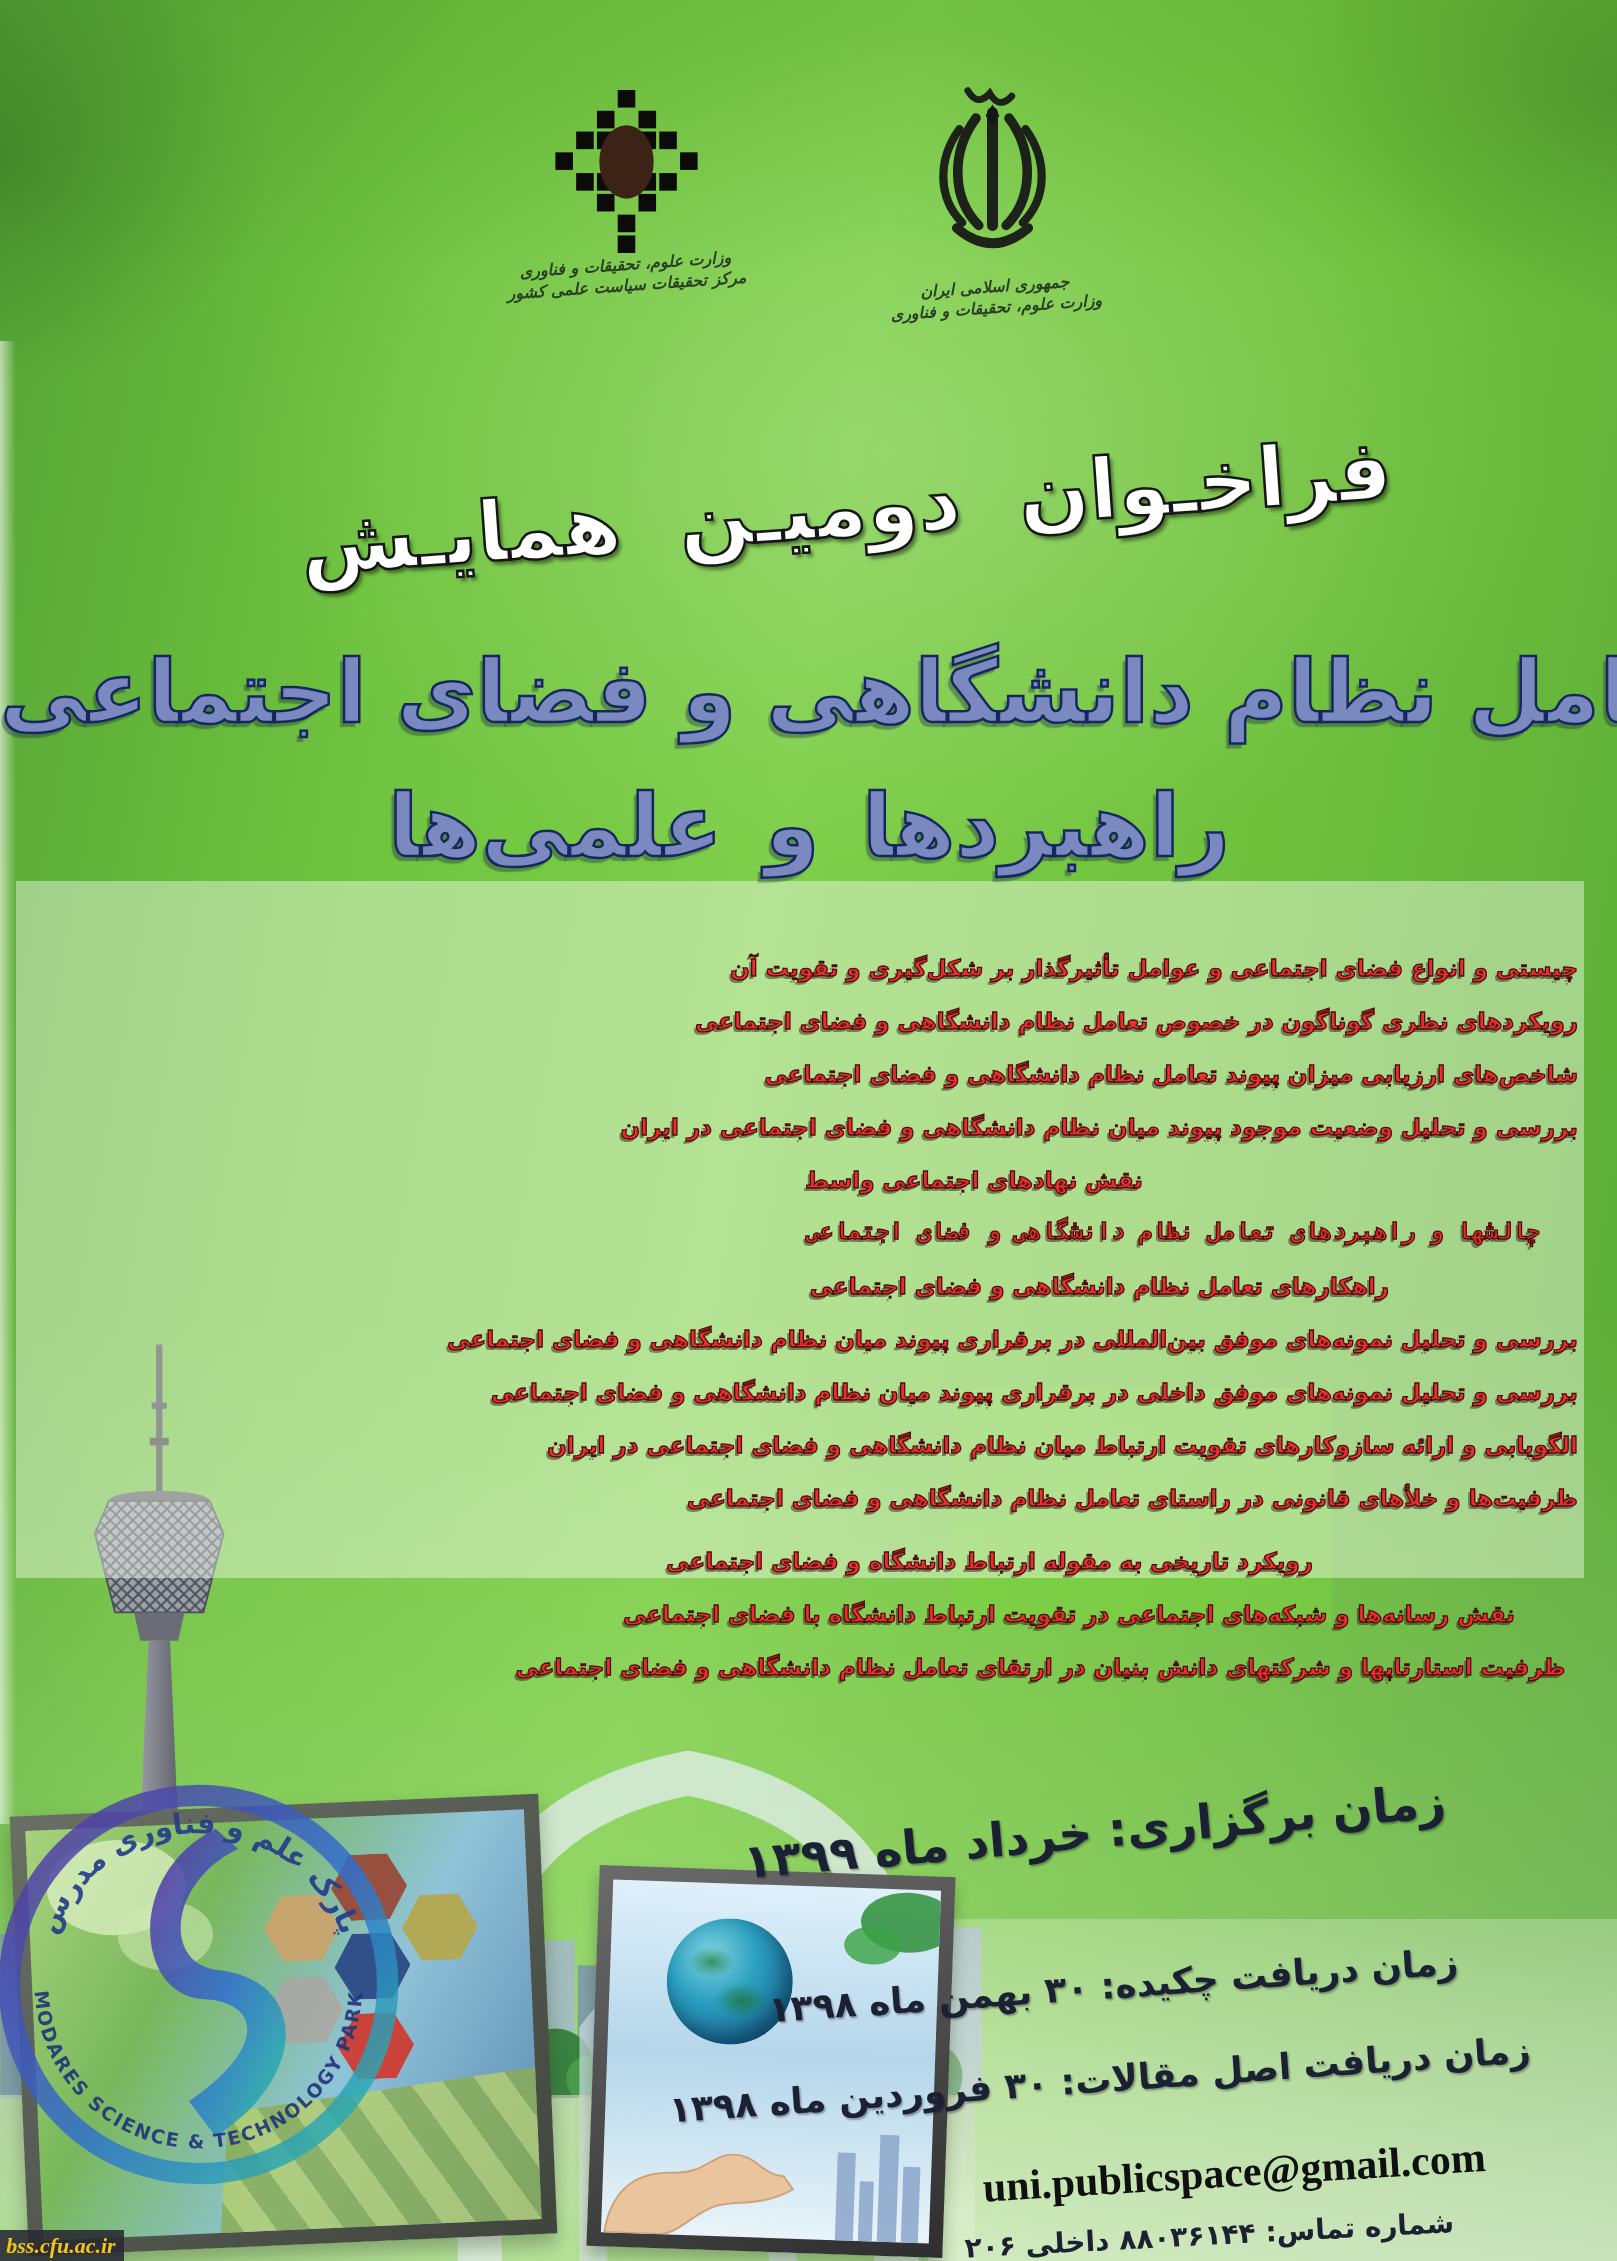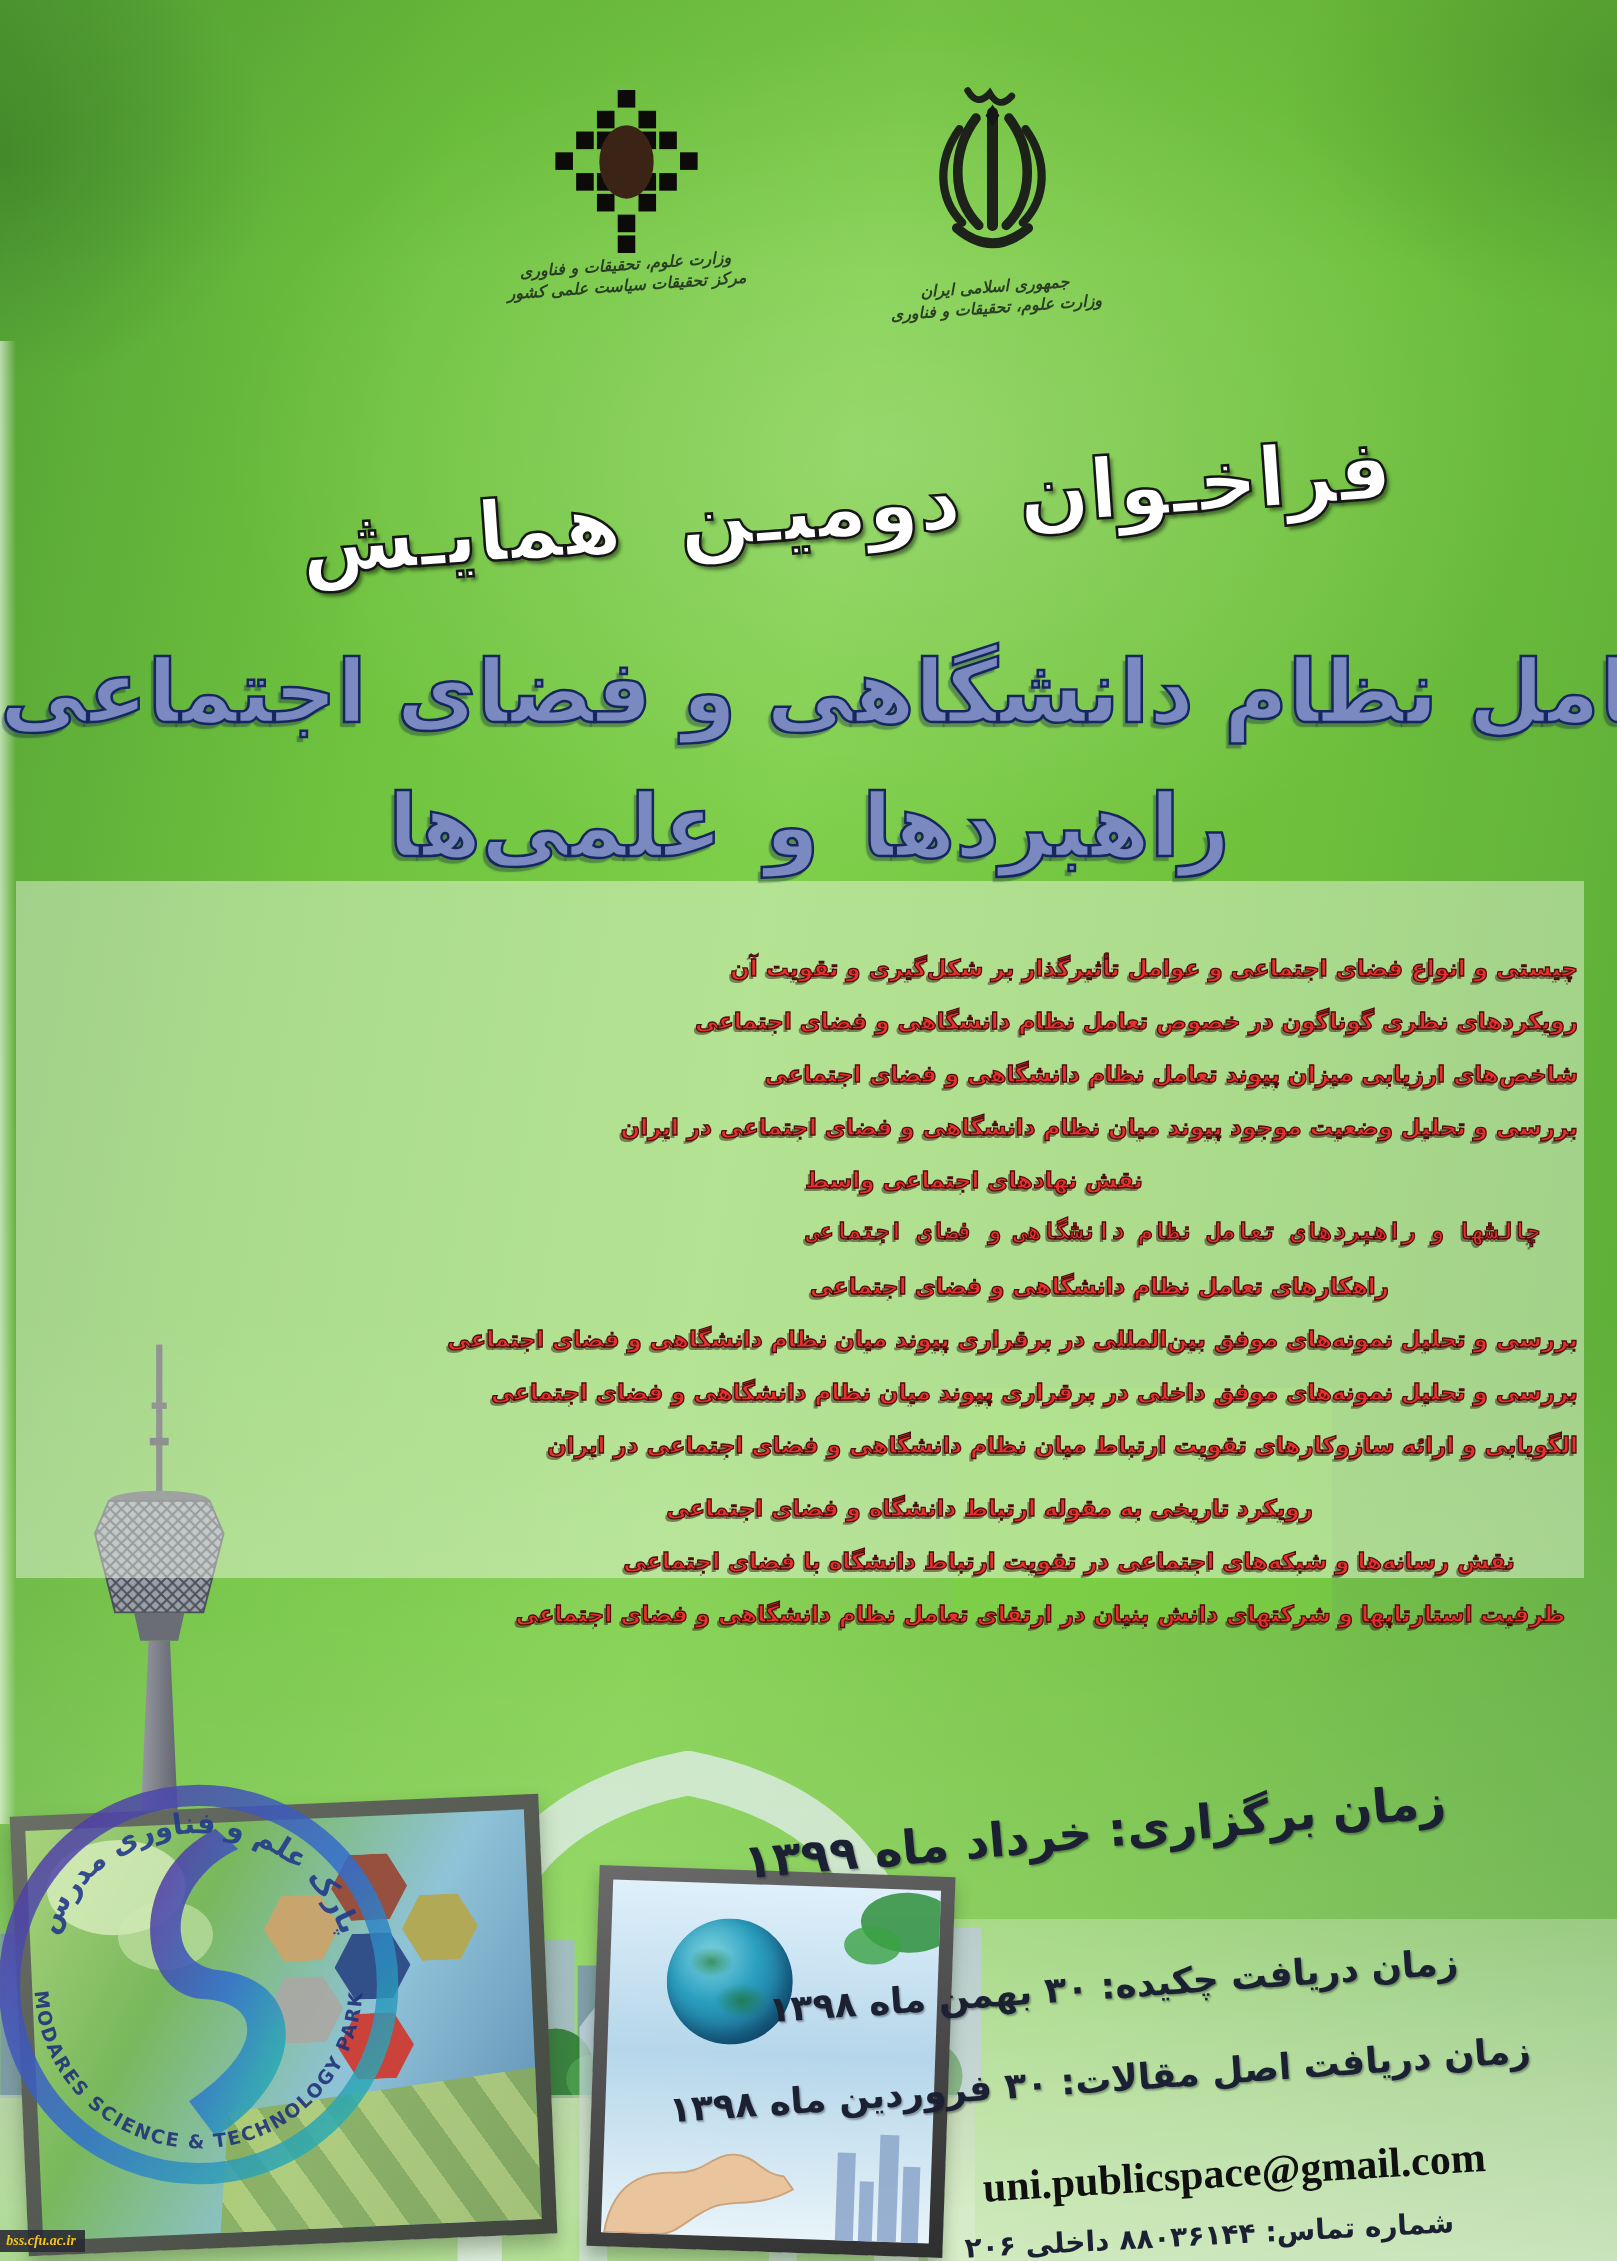--- a/index.html
+++ b/index.html
@@ -100,21 +100,21 @@
     text-shadow:1.3px 1.9px 1.9px rgba(10,15,30,.35);}
   .sev{right:172px;top:1773px;font-size:47px;transform:rotate(-5deg);transform-origin:right center;}
   .sab{right:160px;top:1941px;font-size:36px;transform:rotate(-4deg);transform-origin:right center;}
   .spa{right:87px;top:2029px;font-size:36px;transform:rotate(-4deg);transform-origin:right center;}
   .email{right:133px;top:2133px;z-index:6;font-family:"Liberation Serif",serif;font-weight:bold;
     font-size:42px;color:#101010;transform:rotate(-3.5deg);transform-origin:right center;white-space:nowrap;}
   .phone{right:164px;top:2206px;z-index:6;font-size:28px;font-weight:bold;color:#1b2133;
     direction:rtl;transform:rotate(-3deg);transform-origin:right center;white-space:nowrap;}
 
   .wm{left:0;top:2230px;z-index:7;background:rgba(40,40,50,.88);padding:2.5px 8.8px 3.8px 6.3px;
-    font-family:"Liberation Serif",serif;font-style:italic;font-weight:bold;font-size:14px;color:#f5c518;}
+    font-family:"Liberation Serif",serif;font-style:italic;font-weight:bold;font-size:22px;color:#f5c518;}
 </style>
 </head>
 <body>
 
 <div class="poster">
   <div class="abs vign"></div>
   <div class="abs edgeL"></div>
 
   <svg class="abs logoL" width="142" height="163" viewBox="0 0 89 102">
     <g fill="#0d0b09">
@@ -170,20 +170,21 @@
     <div class="topic redtxt t0">چیستی و انواع فضای اجتماعی و عوامل تأثیرگذار بر شکل‌گیری و تقویت آن</div>
     <div class="topic redtxt t1">رویکردهای نظری گوناگون در خصوص تعامل نظام دانشگاهی و فضای اجتماعی</div>
     <div class="topic redtxt t2">شاخص‌های ارزیابی میزان پیوند تعامل نظام دانشگاهی و فضای اجتماعی</div>
     <div class="topic redtxt t3">بررسی و تحلیل وضعیت موجود پیوند میان نظام دانشگاهی و فضای اجتماعی در ایران</div>
     <div class="topic redtxt t4">نقش نهادهای اجتماعی واسط</div>
     <div class="topic redtxt t5">چالشها و راهبردهای تعامل نظام دانشگاهی و فضای اجتماعی</div>
     <div class="topic redtxt t6">راهکارهای تعامل نظام دانشگاهی و فضای اجتماعی</div>
     <div class="topic redtxt t7">بررسی و تحلیل نمونه‌های موفق بین‌المللی در برقراری پیوند میان نظام دانشگاهی و فضای اجتماعی</div>
     <div class="topic redtxt t8">بررسی و تحلیل نمونه‌های موفق داخلی در برقراری پیوند میان نظام دانشگاهی و فضای اجتماعی</div>
     <div class="topic redtxt t9">الگویابی و ارائه سازوکارهای تقویت ارتباط میان نظام دانشگاهی و فضای اجتماعی در ایران</div>
+    <div class="topic redtxt t10">ظرفیت‌ها و خلأهای قانونی در راستای تعامل نظام دانشگاهی و فضای اجتماعی</div>
     <div class="topic redtxt t11">رویکرد تاریخی به مقوله ارتباط دانشگاه و فضای اجتماعی</div>
     <div class="topic redtxt t12">نقش رسانه‌ها و شبکه‌های اجتماعی در تقویت ارتباط دانشگاه با فضای اجتماعی</div>
     <div class="topic redtxt t13">ظرفیت استارتاپها و شرکتهای دانش بنیان در ارتقای تعامل نظام دانشگاهی و فضای اجتماعی</div>
   </div>
 
   <svg class="abs milad" width="271" height="562" viewBox="0 0 430 890">
     <defs>
       <linearGradient id="tw" x1="0" y1="0" x2="1" y2="0">
         <stop offset="0" stop-color="#9a9da6"></stop>
           <stop offset=".5" stop-color="#7c7f88"></stop>

